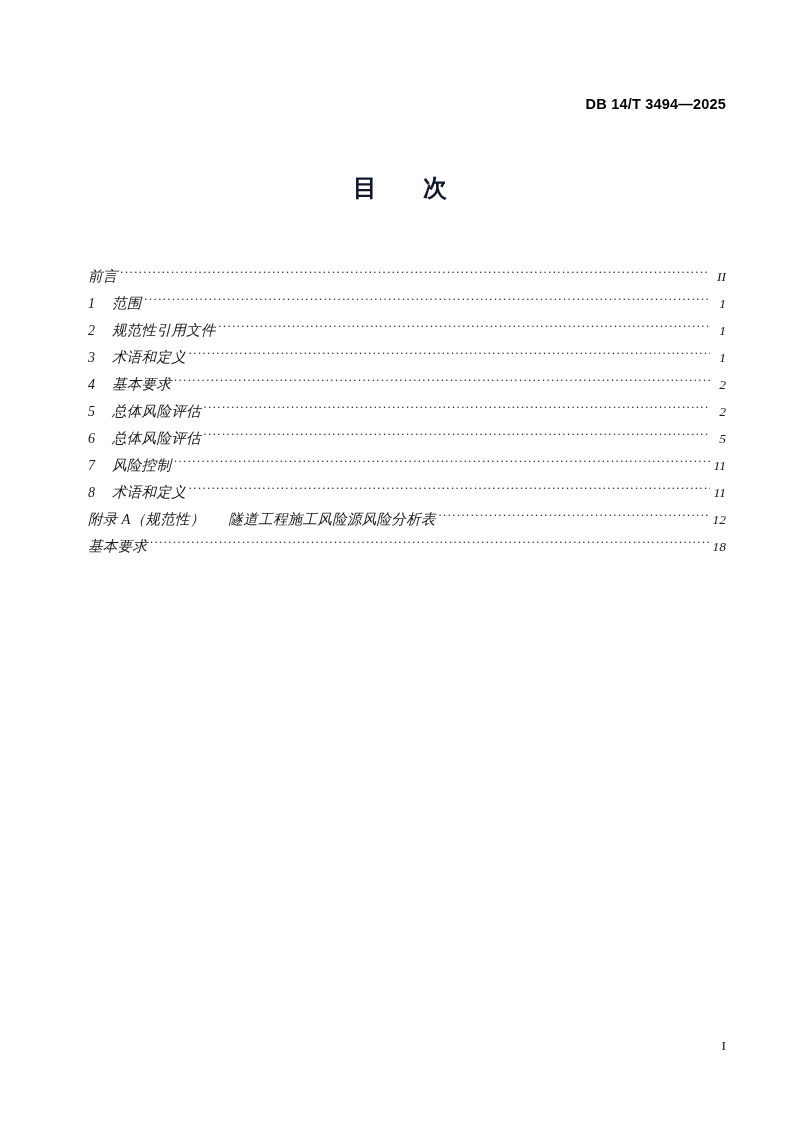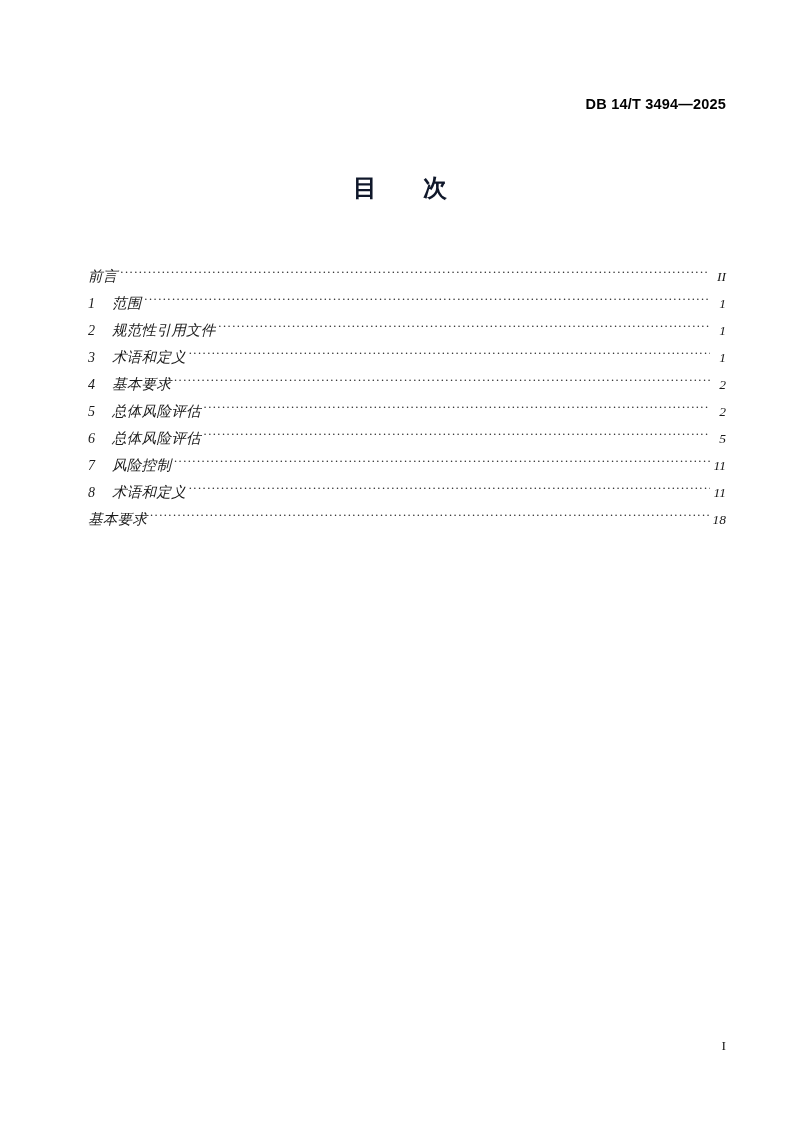--- a/index.html
+++ b/index.html
@@ -185,20 +185,29 @@
       <span class="toc-page">11</span>
     </div>
 
     <div class="toc-row">
       <span class="toc-num">8</span>
       <span class="toc-label">术语和定义</span>
       <span class="toc-leader"></span>
       <span class="toc-page">11</span>
     </div>
 
+    <div class="toc-row no-num">
+      <span class="toc-label">
+        <span>附录 A（规范性）</span>
+        <span class="apx-gap"></span>
+        <span>隧道工程施工风险源风险分析表</span>
+      </span>
+      <span class="toc-leader"></span>
+      <span class="toc-page">12</span>
+    </div>
 
     <div class="toc-row no-num">
       <span class="toc-label">基本要求</span>
       <span class="toc-leader"></span>
       <span class="toc-page">18</span>
     </div>
 
   </div>
 
   <div class="footer">I</div>

